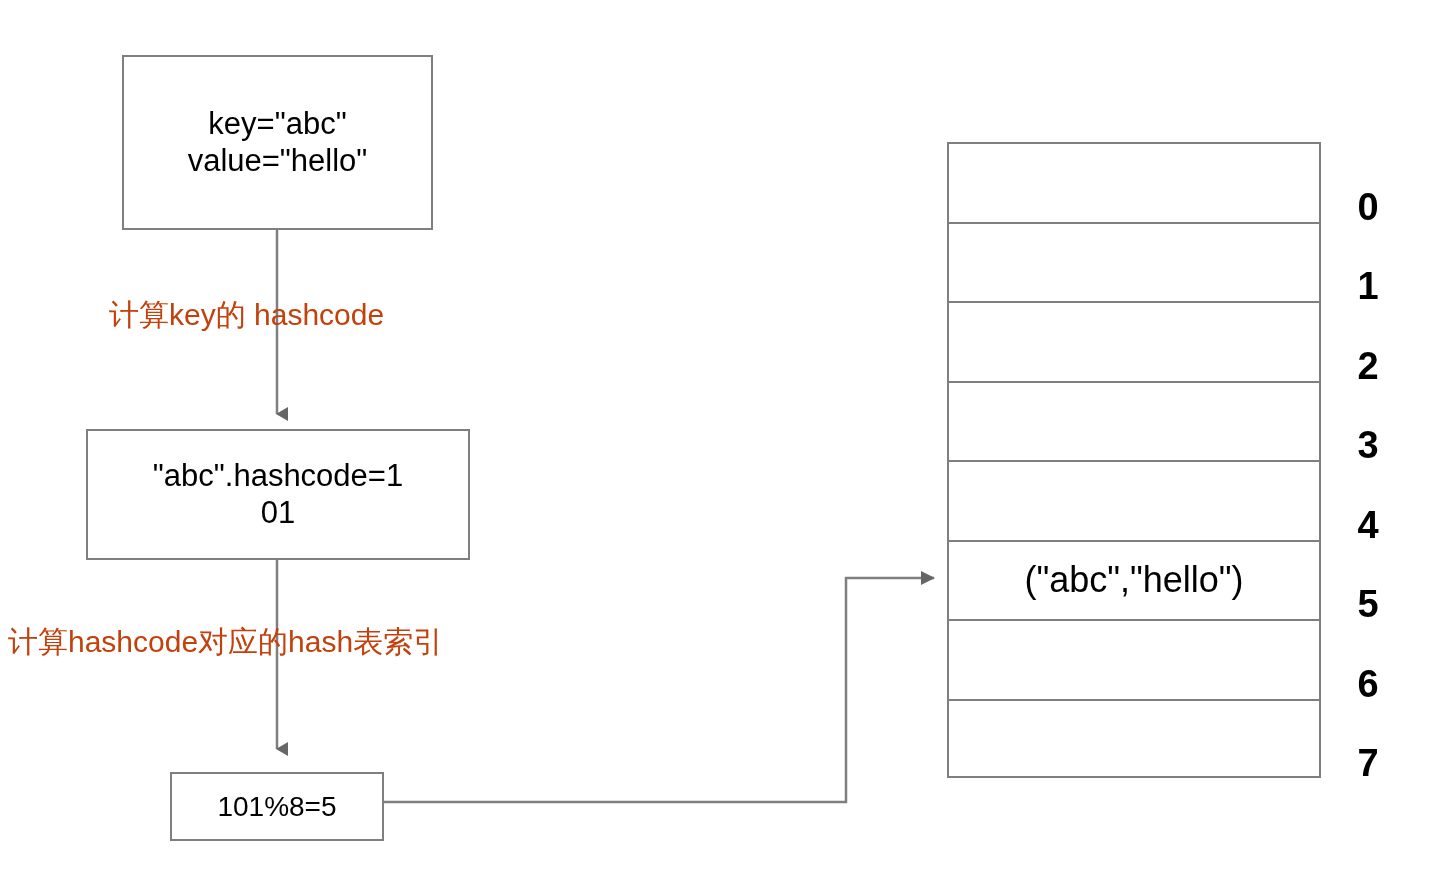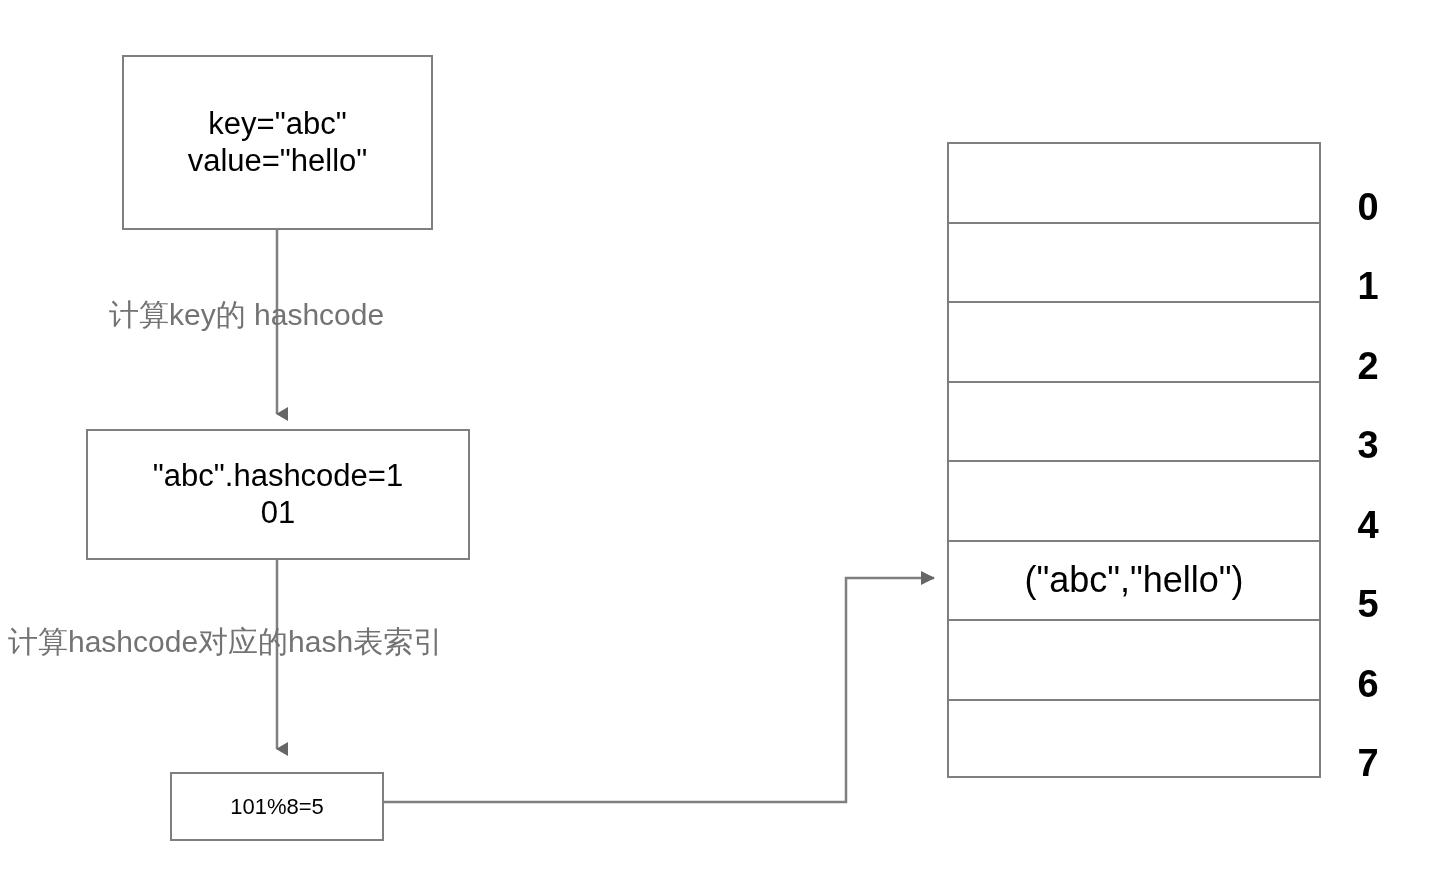--- a/index.html
+++ b/index.html
@@ -39,27 +39,27 @@
     font-size: 31px;
   }
   #node-hashcode {
     left: 86px;   top: 429px;
     width: 384px; height: 131px;
     font-size: 31px;
   }
   #node-modulo {
     left: 170px;  top: 772px;
     width: 214px; height: 69px;
-    font-size: 22px;
+    font-size: 28px;
   }
 
   
   .edge-label {
     position: absolute;
-    color: #737373;
+    color: #c2410c;
     font-size: 30px;
     white-space: nowrap;
     line-height: 1;
   }
   #label-hashcode { left: 109px; top: 300px; }
   #label-index    { left: 8px;   top: 627px; }
 
   
   #wires {
     position: absolute;

